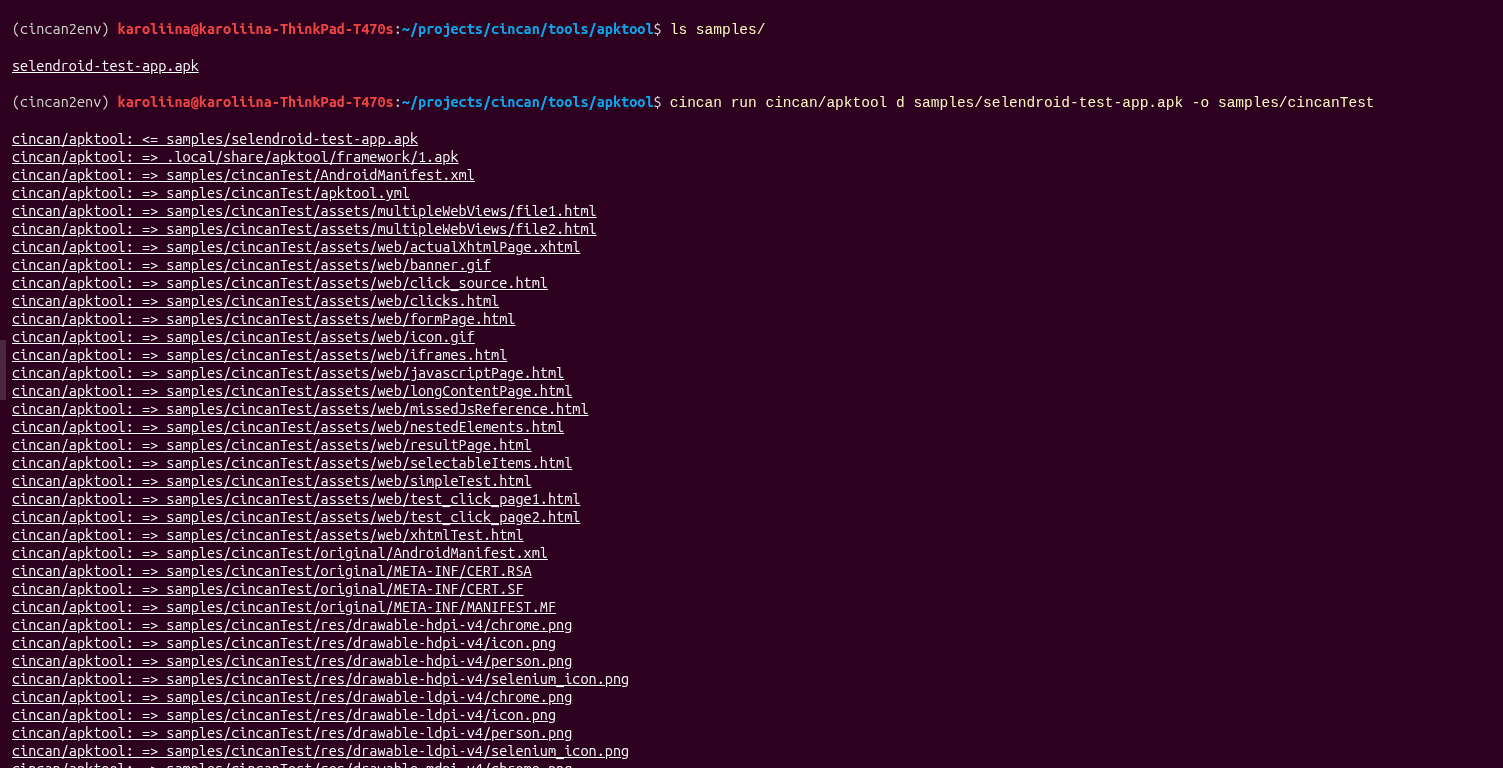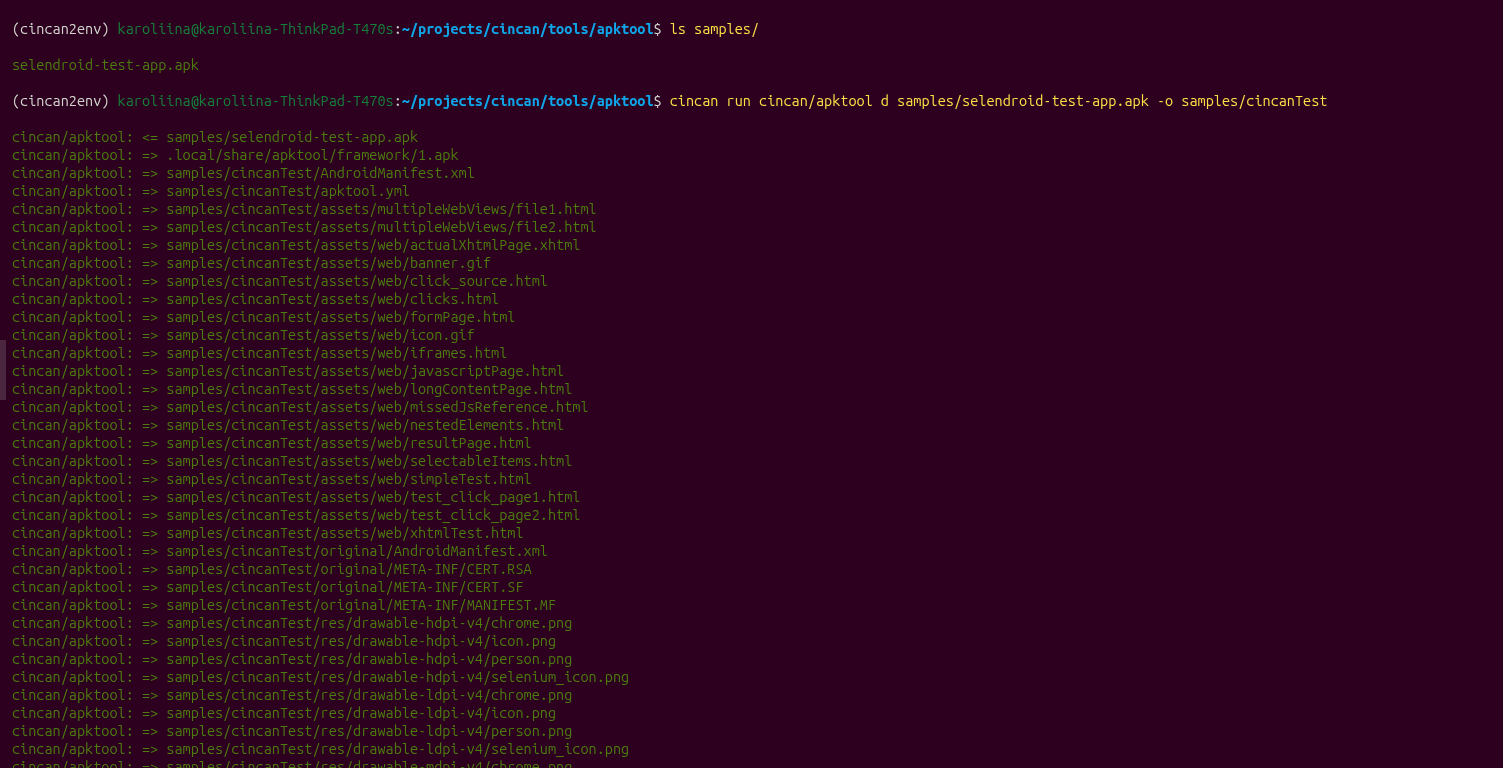--- a/index.html
+++ b/index.html
@@ -12,26 +12,26 @@
       padding: 0;
       width: 1503px;
       height: 768px;
       overflow: hidden;
     }
     .terminal {
       padding: 2px 0 0 12px;
       white-space: pre;
     }
     .env { color: #d3d7cf; margin-top: 28px; }
-    .userhost { color: #15803d; font-weight: normal; }
+    .userhost { color: #ef4444; font-weight: bold; }
     .colon { color: #d3d7cf; }
     .path { color: #0ea5e9; font-weight: bold; }
     .dollar { color: #d3d7cf; }
-    .cmd { color: #fde047; }
-    .out { color: #4d7c0f; }
+    .cmd { color: #fef9c3; font-family: Liberation Mono, monospace; }
+    .out { color: #ffffff; text-decoration: underline; }
     .line { display: block; }
     .scrollhint {
       position: absolute;
       left: 0;
       top: 340px;
       width: 6px;
       height: 60px;
       background: rgba(255,255,255,0.15);
     }
   </style>

